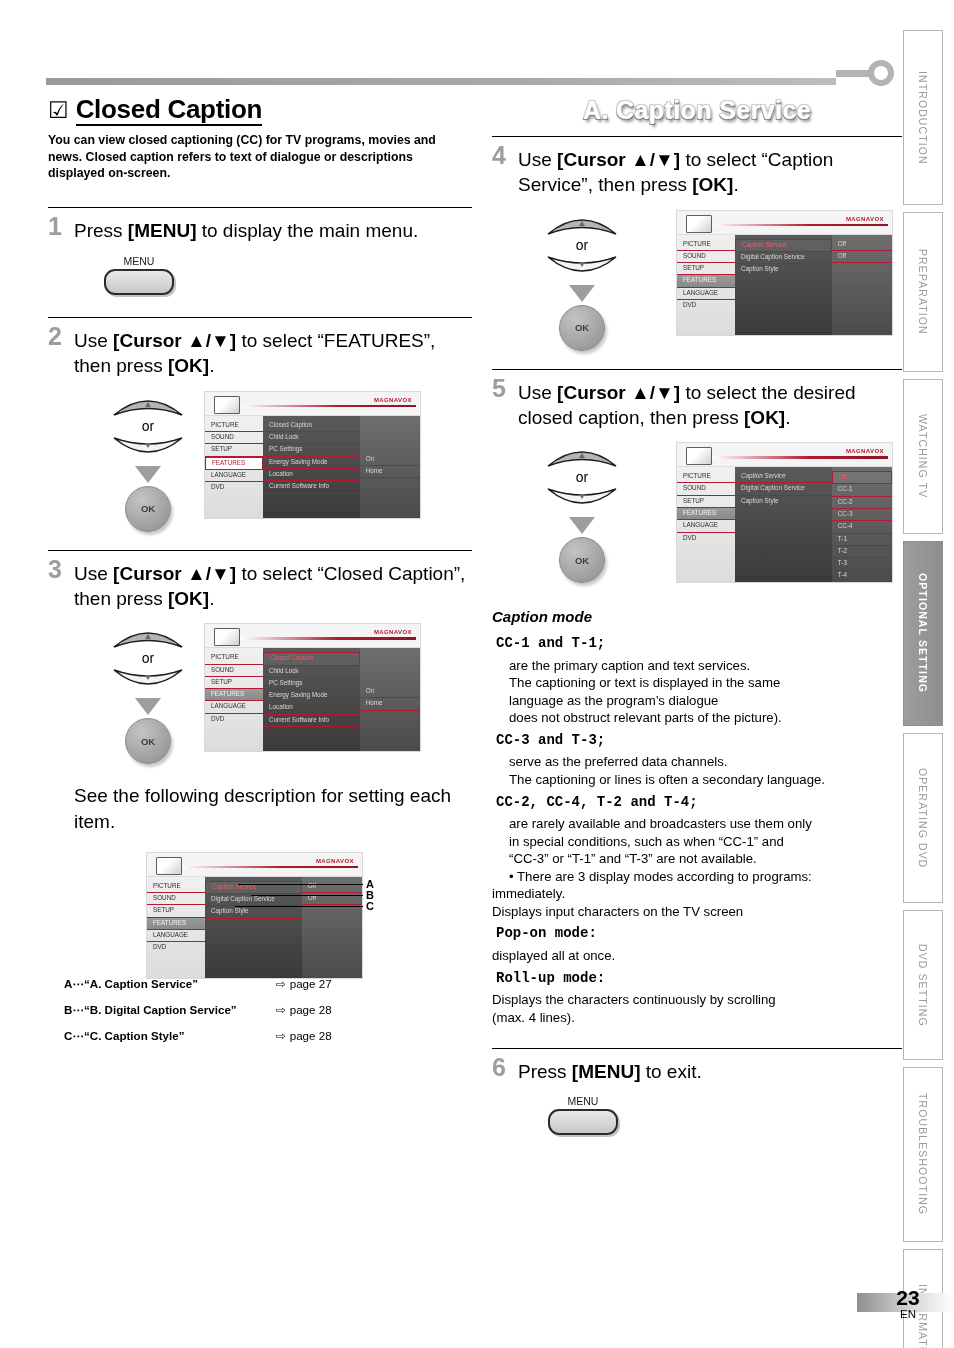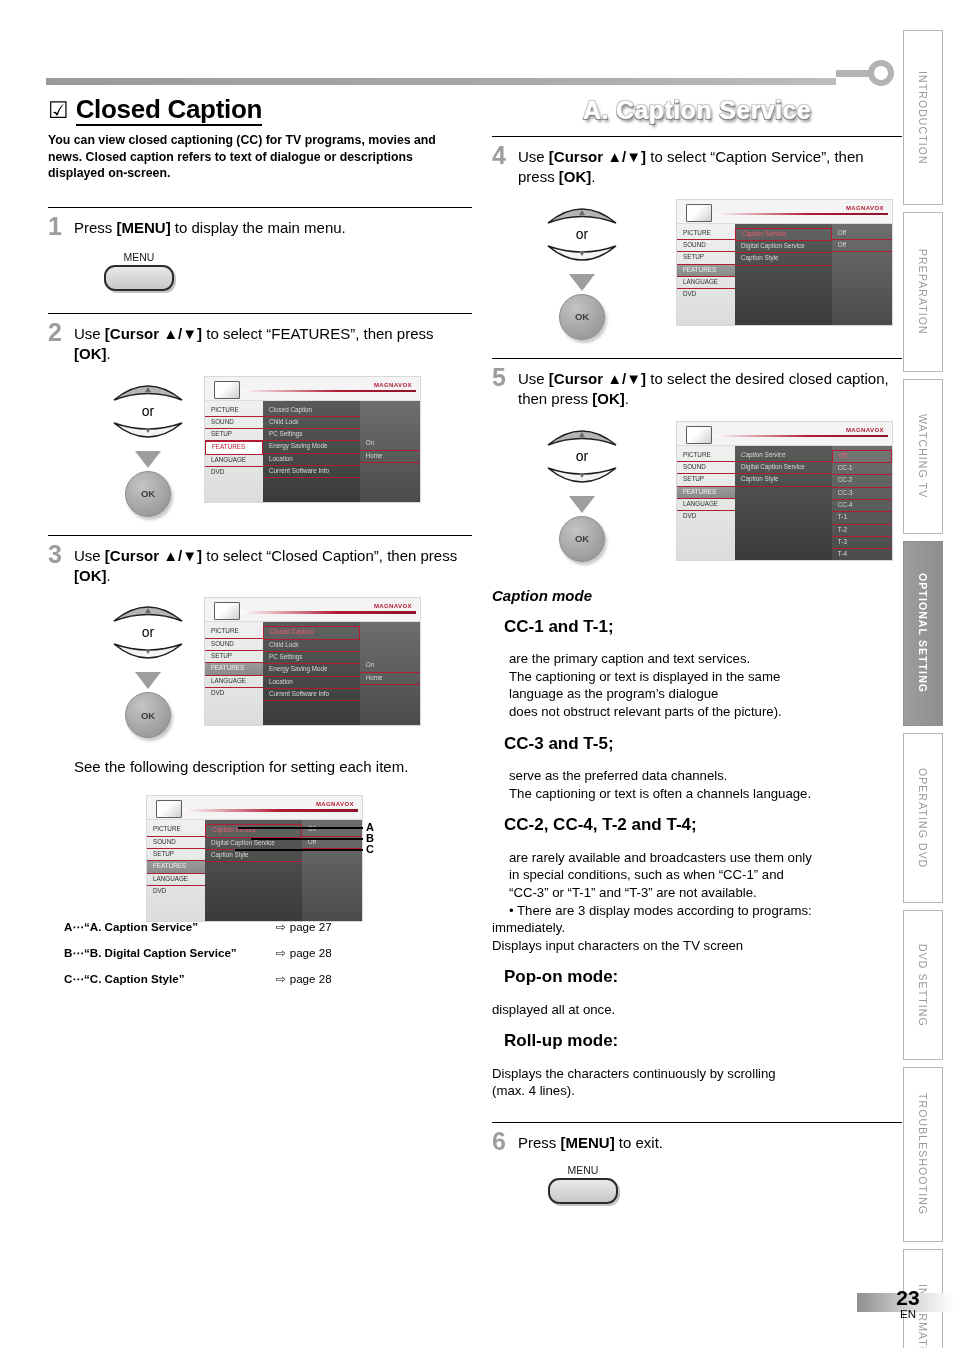--- a/index.html
+++ b/index.html
@@ -25,21 +25,21 @@
   .cc-title{display:flex;align-items:flex-end;gap:7px;margin:0 0 6px 0;}
   .cc-check{font-size:23px;line-height:1;padding-bottom:4px;}
   .cc-title-text{font-size:26px;font-weight:bold;letter-spacing:-0.3px;
     border-bottom:2.5px solid #000;padding-bottom:1px;line-height:1.05;}
   .cc-desc{font-size:12.3px;font-weight:bold;line-height:1.32;margin:2px 0 0 0;width:400px;}
 
   
   .step{position:relative;border-top:1.6px solid #000;padding-top:7px;margin-top:19px;}
   .step-head{display:flex;gap:9px;align-items:flex-start;}
   .step-num{font-size:25px;font-weight:bold;color:#9d9d9d;line-height:0.95;width:17px;flex:none;}
-  .step-text{font-size:15px;line-height:1.33;padding-top:3px;}
+  .step-text{font-size:19px;line-height:1.33;padding-top:3px;}
   .step-text b{font-weight:bold;}
 
   
   .menu-key{position:relative;width:90px;text-align:center;}
   .menu-key .lbl{font-size:10.5px;color:#1a1a1a;margin-bottom:2px;}
   .menu-key .cap{width:66px;height:22px;border-radius:11px;border:2px solid #2b2b2b;
     background:linear-gradient(to bottom,#e9e9e9,#c7c7c7);margin:0 auto;
     box-shadow:2px 2px 0 rgba(0,0,0,.23);}
 
   .cursor-group{width:96px;display:flex;flex-direction:column;align-items:center;}
@@ -88,21 +88,21 @@
 
   
   .sec-title{text-align:center;font-size:25px;font-weight:bold;color:#ffffff;
     letter-spacing:.4px;margin:0 0 11px 0;
     text-shadow:
       -1px -1px 0 #cfcfcf, 1px -1px 0 #cfcfcf, -1px 1px 0 #8d8d8d, 1px 1px 0 #7a7a7a,
       2px 3px 3px rgba(60,60,60,.55), 0 0 2px rgba(120,120,120,.8);}
 
   
   .cm-title{font-size:15px;font-weight:bold;font-style:italic;margin:25px 0 9px 0;}
-  .cm-h{font-size:17px;font-weight:bold;margin:12px;line-height:1.33;}
+  .cm-h{font-size:14px;font-weight:bold;margin:4px;line-height:1.33;font-family:Liberation Mono, monospace;}
   .cm-p{font-size:13.2px;margin:0 0 0 17px;line-height:1.33;}
   .cm-p2{font-size:13.2px;margin:0;line-height:1.33;}
   .cm-bullet{font-size:13.2px;margin:0 8px 0 17px;line-height:1.33;text-indent:-12px;padding-left:12px;}
 
   
   .tabs{position:absolute;left:903px;top:30px;width:40px;}
   .tab{width:40px;border:1px solid #b6b6b6;box-sizing:border-box;margin-bottom:7px;
     display:flex;align-items:center;justify-content:center;background:#fff;}
   .tab span{writing-mode:vertical-rl;font-size:10.5px;letter-spacing:1.1px;color:#9a9a9a;
     white-space:nowrap;padding:8px 0;}
@@ -490,23 +490,23 @@
 
     <div>
       <div class="cm-title">Caption mode</div>
 
       <div class="cm-h">CC-1 and T-1;</div>
       <div class="cm-p">are the primary caption and text services.</div>
       <div class="cm-p">The captioning or text is displayed in the same</div>
       <div class="cm-p">language as the program’s dialogue</div>
       <div class="cm-p">does not obstruct relevant parts of the picture).</div>
 
-      <div class="cm-h">CC-3 and T-5;</div>
+      <div class="cm-h">CC-3 and T-3;</div>
       <div class="cm-p">serve as the preferred data channels.</div>
-      <div class="cm-p">The captioning or text is often a channels language.</div>
+      <div class="cm-p">The captioning or lines is often a secondary language.</div>
 
       <div class="cm-h">CC-2, CC-4, T-2 and T-4;</div>
       <div class="cm-p">are rarely available and broadcasters use them only</div>
       <div class="cm-p">in special conditions, such as when “CC-1” and</div>
       <div class="cm-p">“CC-3” or “T-1” and “T-3” are not available.</div>
       <div class="cm-bullet">•  There are 3 display modes according to programs:</div>
 
       <div class="cm-p2">immediately.</div>
       <div class="cm-p2">Displays input characters on the TV screen</div>
 

